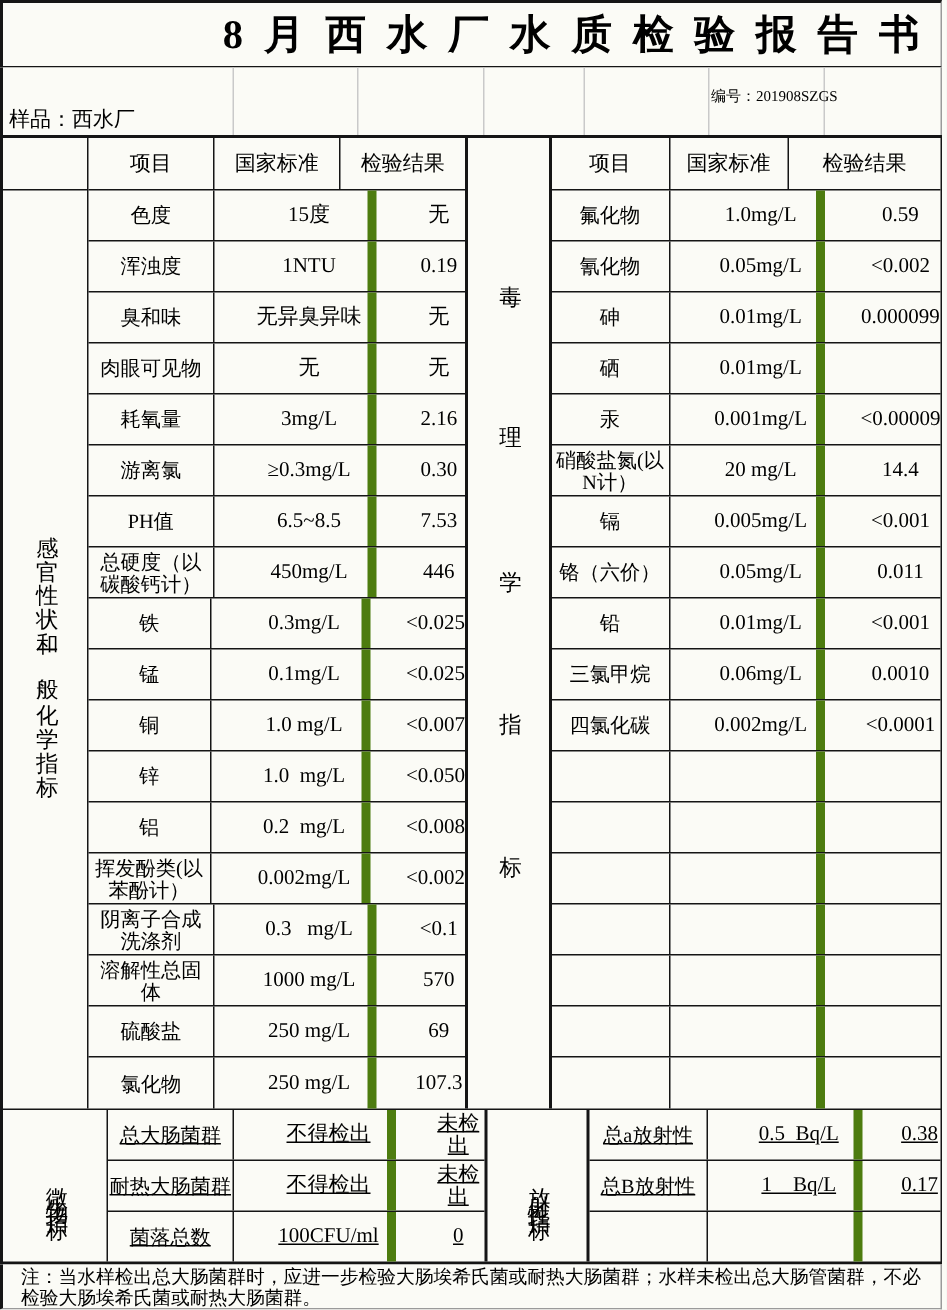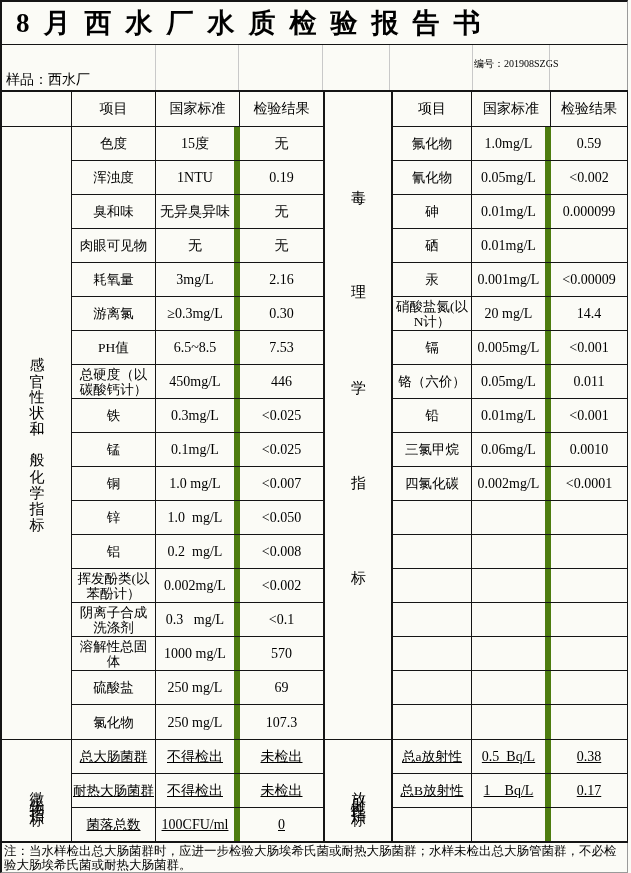--- a/index.html
+++ b/index.html
@@ -12,21 +12,21 @@
     color:#000;
     overflow:hidden;
     box-sizing:border-box;
   }
   .band{position:absolute;left:0;box-sizing:border-box;background:#fbfbf6;}
   
   .title-band{
     top:0;width:628px;height:45px;
     border-top:2px solid #151515;border-left:2px solid #151515;
     border-right:1px solid #9a9a9a;border-bottom:1px solid #151515;
-    display:flex;align-items:center;justify-content:flex-start;
+    display:flex;align-items:center;justify-content:flex-end;
   }
   .title-text{
     font-size:27px;font-weight:bold;letter-spacing:14px;
     padding-left:14px;white-space:nowrap;
   }
   
   .info-band{
     top:45px;width:628px;height:45px;
     border-left:2px solid #151515;border-right:1px solid #9a9a9a;
   }
@@ -49,21 +49,21 @@
   .vlabel{
     writing-mode:vertical-lr;text-orientation:upright;
     font-size:15px;white-space:nowrap;
   }
   .vlabel.sensory{letter-spacing:16px;}
   .vlabel.toxic{letter-spacing:95px;}
   .vlabel.small{letter-spacing:5px;padding-top:4px;}
   .hrow{height:35px;display:flex;border-bottom:1px solid #151515;box-sizing:border-box;}
   .hcell{display:flex;align-items:center;justify-content:center;font-size:14px;box-sizing:border-box;}
   .hcell.b1{border-right:1px solid #151515;}
-  .trow{height:34px;display:flex;border-bottom:1px solid #151515;box-sizing:border-box;}
+  .trow{height:34px;display:flex;border-bottom:1px solid #151515;box-sizing:border-box;gap:24px;}
   .tbody > .trow:last-child, .tbody3 > .trow:last-child{border-bottom:none;}
   .c{display:flex;align-items:center;justify-content:center;text-align:center;
      box-sizing:border-box;white-space:pre-wrap;line-height:15px;}
   .c.item{font-size:13.5px;border-right:1px solid #151515;}
   .c.std{font-size:14px;border-right:6px solid #4d7c0f;}
   .c.res{font-size:14px;}
   .wB .item{width:84px;} .wB .std{width:84px;} .wB .res{flex:1;}
   .wD .item{width:79px;} .wD .std{width:79px;} .wD .res{flex:1;}
   
   .bottom-table{
@@ -78,21 +78,21 @@
   .bcolA{width:70px;border-right:1px solid #151515;box-sizing:border-box;display:flex;align-items:center;justify-content:center;}
   .bcolB{width:253px;border-right:2px solid #151515;box-sizing:border-box;display:flex;flex-direction:column;}
   .bcolC{width:68px;border-right:2px solid #151515;box-sizing:border-box;display:flex;align-items:center;justify-content:center;}
   .bcolD{flex:1;display:flex;flex-direction:column;}
   
   .note-band{
     top:843px;width:628px;height:30px;
     border-left:2px solid #151515;border-right:1px solid #9a9a9a;
     border-bottom:1px solid #9a9a9a;
     font-size:12.5px;line-height:14px;
-    padding:1px 2px;box-sizing:border-box;
+    padding:1px 12px;box-sizing:border-box;
   }
 </style>
 </head>
 <body>
 
 <div class="page">
 
   <div class="band title-band">
     <span class="title-text">8月西水厂水质检验报告书</span>
   </div>

